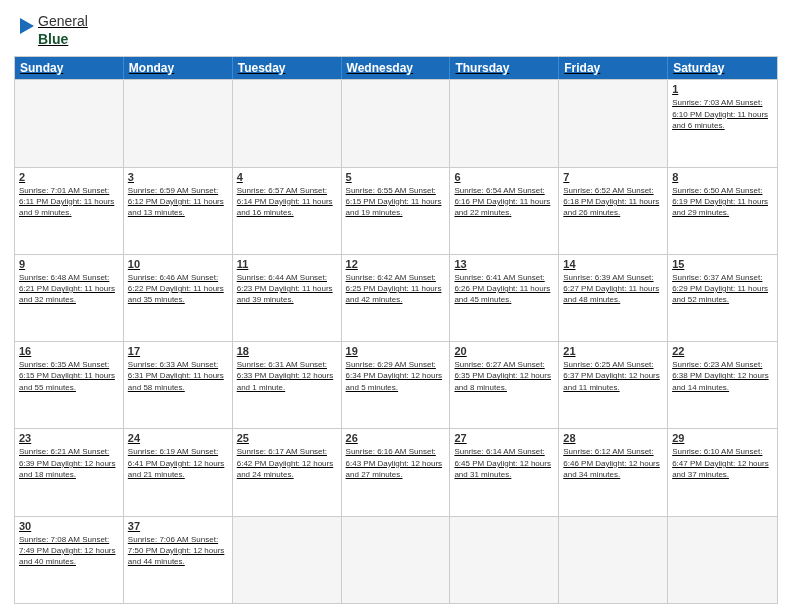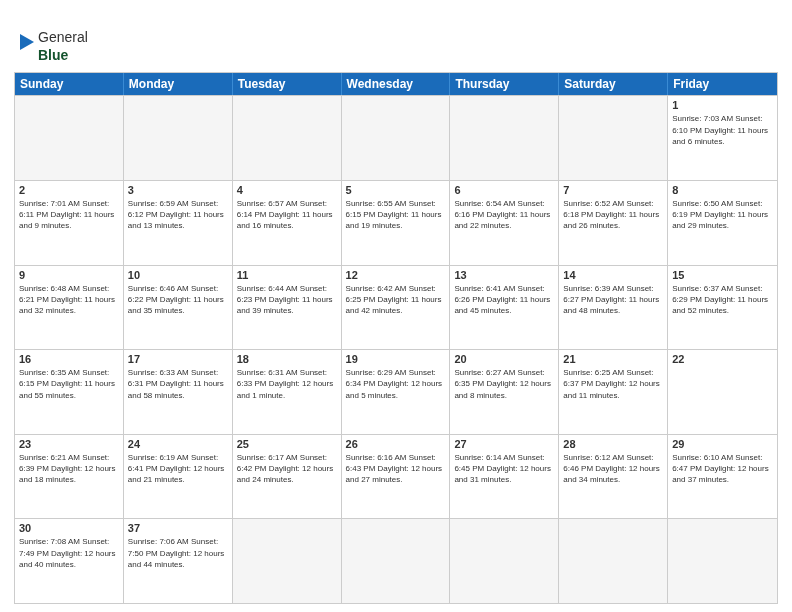--- a/index.html
+++ b/index.html
@@ -6,23 +6,24 @@
     body {
       font-family: Arial, sans-serif;
       background: #fff;
       width: 792px;
       height: 612px;
       overflow: hidden;
     }
     .page {
       width: 792px;
       height: 612px;
-      padding: 28px 14px 8px 14px;
+      padding: 12px 14px 8px 14px;
       display: flex;
       flex-direction: column;
+      text-decoration: underline;
     }
     .header {
       display: flex;
       justify-content: space-between;
       align-items: flex-start;
       margin-bottom: 8px;
     }
     .logo {
       display: flex;
       align-items: center;
@@ -117,22 +118,22 @@
     </div>
   </div>
 
   <div class="calendar">
     <div class="cal-header">
     <div class="cal-header-cell">Sunday</div>
         <div class="cal-header-cell">Monday</div>
         <div class="cal-header-cell">Tuesday</div>
         <div class="cal-header-cell">Wednesday</div>
         <div class="cal-header-cell">Thursday</div>
+        <div class="cal-header-cell">Friday</div>
         <div class="cal-header-cell">Saturday</div>
-        <div class="cal-header-cell">Friday</div>
       </div>
     <div class="cal-body">
     <div class="cal-row">
           <div class="cal-cell empty"></div>
           <div class="cal-cell empty"></div>
           <div class="cal-cell empty"></div>
           <div class="cal-cell empty"></div>
           <div class="cal-cell empty"></div>
           <div class="cal-cell empty"></div>
           <div class="cal-cell">
@@ -283,20 +284,24 @@
           </div>
           <div class="cal-cell">
             <div class="day-num">21</div>
             <div class="day-info">Sunrise: 6:25 AM
 Sunset: 6:37 PM
 Daylight: 12 hours
 and 11 minutes.</div>
           </div>
           <div class="cal-cell">
             <div class="day-num">22</div>
+            <div class="day-info">Sunrise: 6:23 AM
+Sunset: 6:38 PM
+Daylight: 12 hours
+and 14 minutes.</div>
           </div>
         </div>
         <div class="cal-row">
           <div class="cal-cell">
             <div class="day-num">23</div>
             <div class="day-info">Sunrise: 6:21 AM
 Sunset: 6:39 PM
 Daylight: 12 hours
 and 18 minutes.</div>
           </div>

